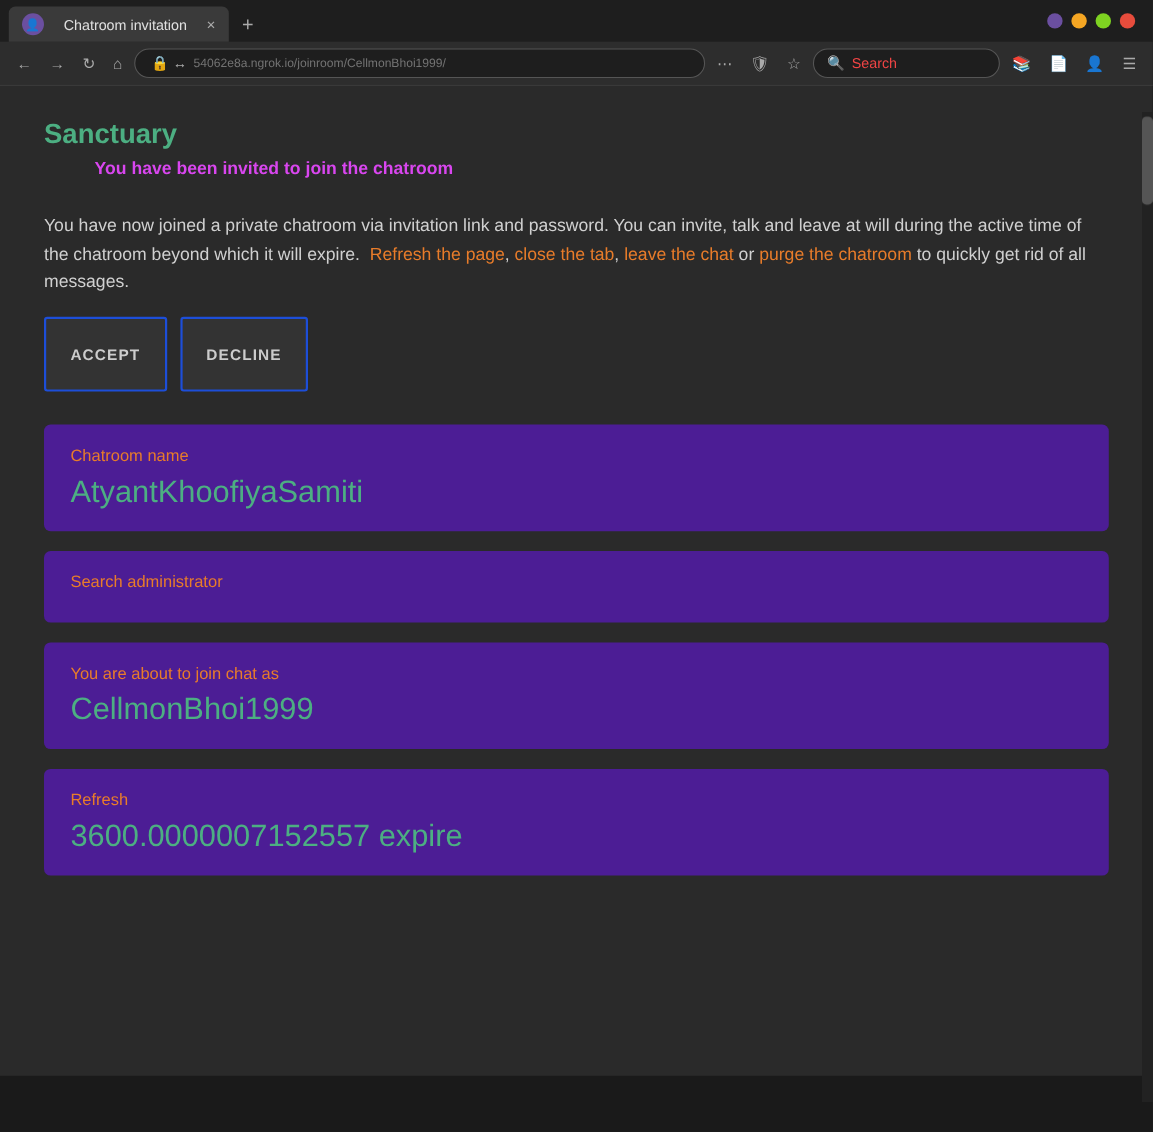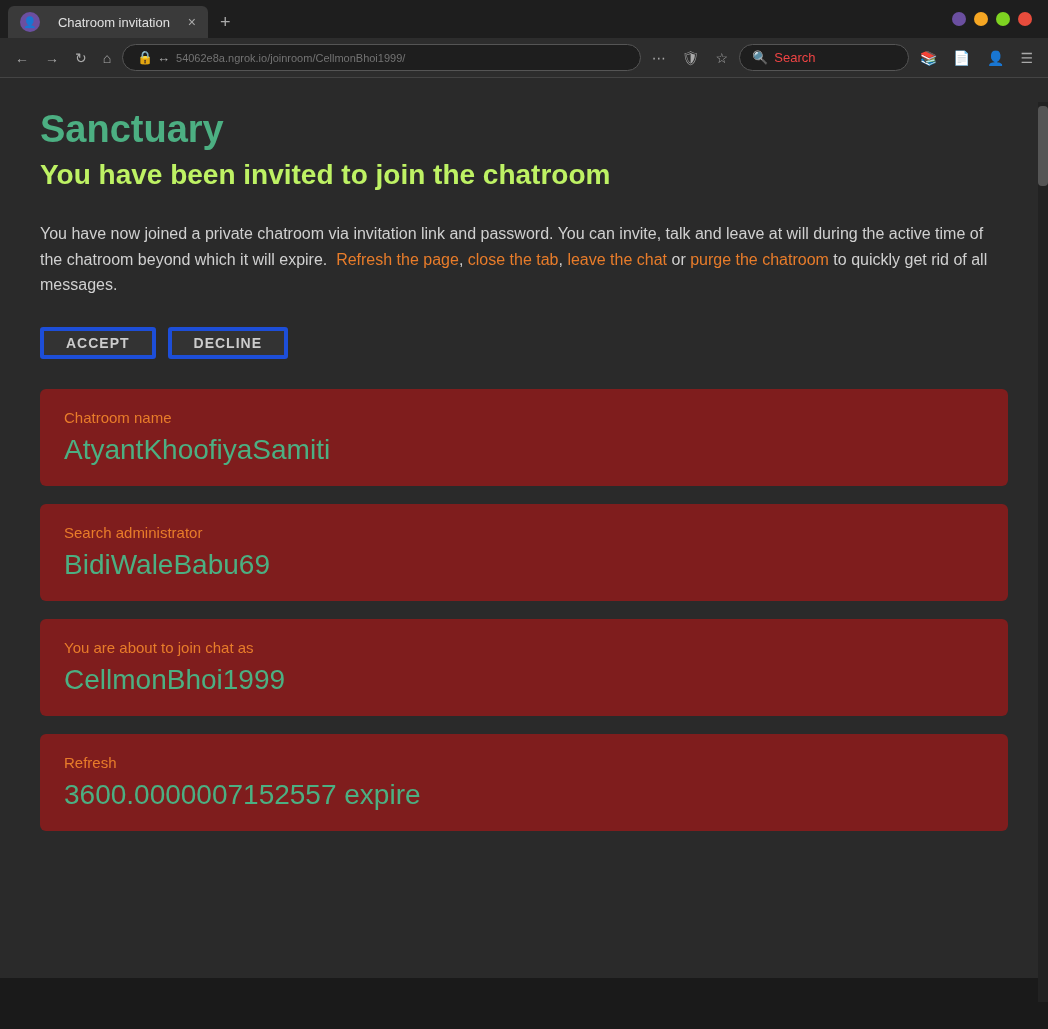--- a/index.html
+++ b/index.html
@@ -172,65 +172,66 @@
 
     
     .page-content {
       background: #2a2a2a;
       margin: 0;
       padding: 30px 40px;
       min-height: 900px;
     }
 
     .app-title {
-      font-size: 38px;
+      font-size: 25px;
       font-weight: bold;
       color: #4caf82;
       margin-bottom: 8px;
     }
 
     .invite-heading {
-      font-size: 28px;
+      font-size: 16px;
       font-weight: bold;
-      color: #bef264;
+      color: #d946ef;
       margin-bottom: 30px;
+      margin-left: 46px;
     }
 
     .description {
       font-size: 16px;
       color: #d0d0d0;
       line-height: 1.6;
-      margin-bottom: 29px;
+      margin-bottom: 18px;
     }
 
     .link-orange {
       color: #e87c2a;
       cursor: pointer;
     }
 
     .buttons-row {
       display: flex;
       gap: 12px;
       margin-bottom: 30px;
     }
 
     .btn-accept, .btn-decline {
-      padding: 4px 22px;
+      padding: 24px 22px;
       font-size: 14px;
       font-weight: bold;
       letter-spacing: 1px;
-      border: 4px solid #1d4ed8;
+      border: 2px solid #1d4ed8;
       background: #333;
       color: #ccc;
       cursor: pointer;
       border-radius: 3px;
     }
 
     .info-card {
-      background: #7f1d1d;
+      background: #4c1d95;
       border-radius: 6px;
       padding: 20px 24px;
       margin-bottom: 18px;
     }
 
     .info-card-label {
       font-size: 15px;
       color: #e87c2a;
       margin-bottom: 8px;
     }
@@ -321,21 +322,20 @@
     <button class="btn-decline">DECLINE</button>
   </div>
 
   <div class="info-card">
     <div class="info-card-label">Chatroom name</div>
     <div class="info-card-value">AtyantKhoofiyaSamiti</div>
   </div>
 
   <div class="info-card">
     <div class="info-card-label">Search administrator</div>
-    <div class="info-card-value">BidiWaleBabu69</div>
   </div>
 
   <div class="info-card">
     <div class="info-card-label">You are about to join chat as</div>
     <div class="info-card-value">CellmonBhoi1999</div>
   </div>
 
   <div class="info-card">
     <div class="info-card-label">Refresh</div>
     <div class="info-card-value">3600.0000007152557 expire</div>

